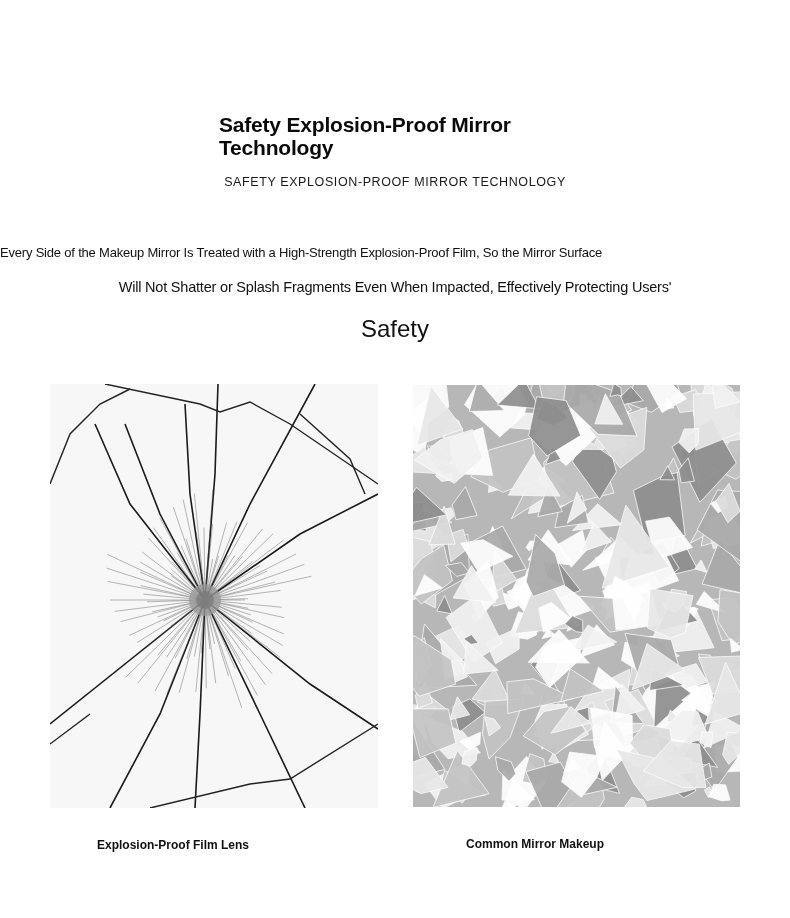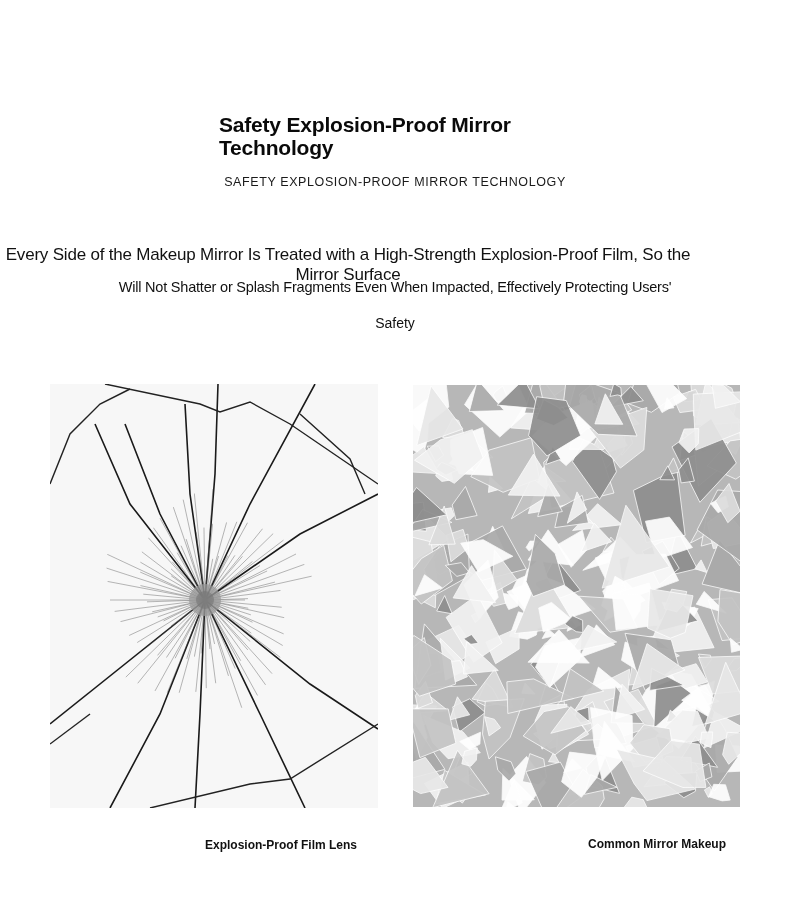--- a/index.html
+++ b/index.html
@@ -1,27 +1,27 @@
 <!DOCTYPE html>
 <html><head>
   <meta charset="utf-8">
   <style>
     html, body { margin: 0; padding: 0; background: #ffffff; }
     body { width: 790px; height: 918px; position: relative; overflow: hidden;
            font-family: "Liberation Sans", sans-serif; color: #111; }
     .abs { position: absolute; }
     .title { left: 219px; top: 113px; font-size: 21px; font-weight: bold; line-height: 23px; width: 360px; letter-spacing: -0.2px; color: #0a0a0a; }
     .subtitle { left: 0; width: 790px; top: 175px; text-align: center; font-size: 12.5px; letter-spacing: 0.6px; color: #1a1a1a; }
-    .desc1 { left: 0; width: 696px; top: 245px; text-align: center; font-size: 17px; color: #111; letter-spacing: -0.2px; }
+    .desc1 { left: 0; width: 696px; top: 245px; text-align: left; font-size: 13px; color: #111; letter-spacing: -0.2px; }
     .desc2 { left: 0; width: 790px; top: 279px; text-align: center; font-size: 14.5px; color: #111; letter-spacing: -0.2px; }
-    .desc3 { left: 0; width: 790px; top: 315px; text-align: center; font-size: 14px; color: #111; }
+    .desc3 { left: 0; width: 790px; top: 315px; text-align: center; font-size: 24px; color: #111; }
     .imgbox { overflow: hidden; }
     .img-left { left: 50px; top: 384px; width: 328px; height: 424px; background: #f7f7f7; }
     .img-right { left: 413px; top: 385px; width: 327px; height: 422px; background: #b7b7b7; }
-    .caption { font-size: 12px; font-weight: bold; color: #111; text-align: right; width: 260px; }
+    .caption { font-size: 12px; font-weight: bold; color: #111; text-align: left; width: 260px; }
     .cap-left { left: 97px; top: 838px; }
     .cap-right { left: 466px; top: 837px; }
     svg { display: block; }
   </style>
 </head>
 <body>
 
 <div class="abs title">Safety Explosion-Proof Mirror Technology</div>
 <div class="abs subtitle">SAFETY EXPLOSION-PROOF MIRROR TECHNOLOGY</div>
 

